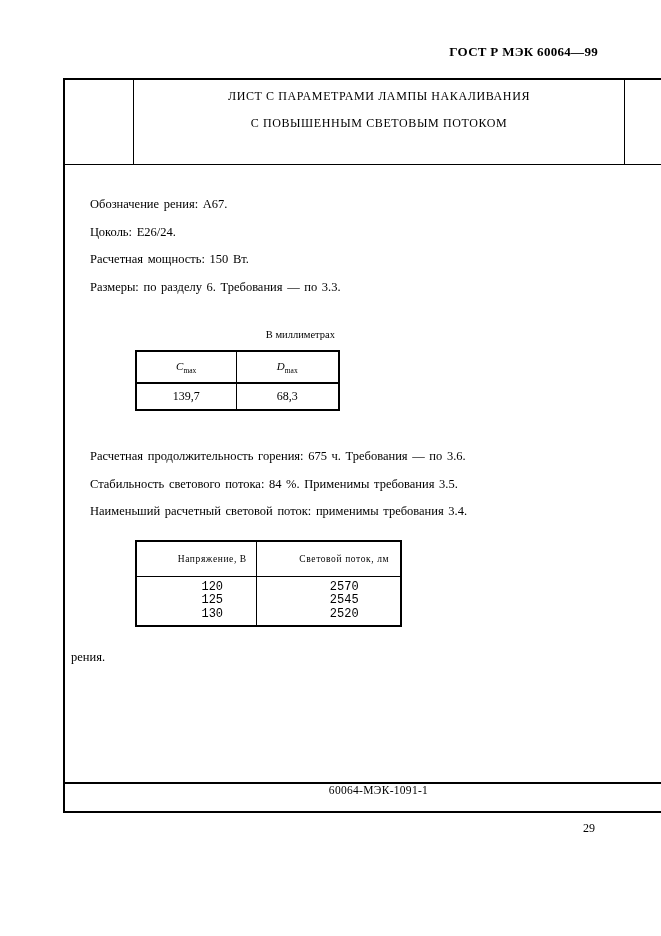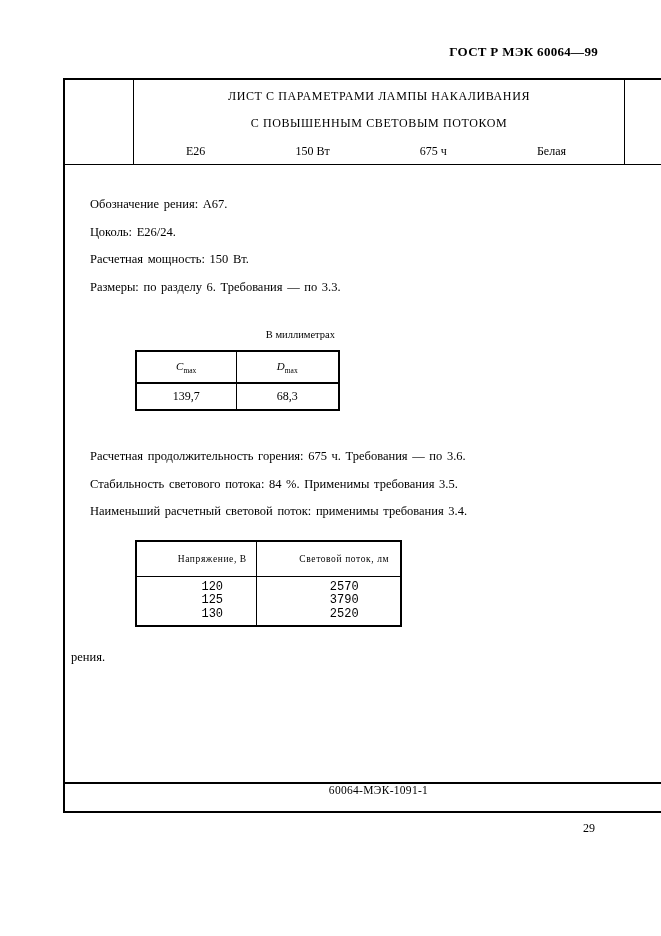--- a/index.html
+++ b/index.html
@@ -106,26 +106,20 @@
 
 <div class="doc-ref">ГОСТ Р МЭК 60064—99</div>
 
 <div class="outer-box">
 
   <div class="hdr-row">
     <div class="hdr-cell-left"></div>
     <div class="hdr-cell-center">
       <div class="hdr-title">ЛИСТ С ПАРАМЕТРАМИ ЛАМПЫ НАКАЛИВАНИЯ</div>
       <div class="hdr-title">С ПОВЫШЕННЫМ СВЕТОВЫМ ПОТОКОМ</div>
-      <div class="hdr-params">
-        <span>Е26</span>
-        <span>150 Вт</span>
-        <span>675 ч</span>
-        <span>Белая</span>
-      </div>
     </div>
     <div class="hdr-cell-right"></div>
   </div>
 
   <div class="specs1">
     <div>Обозначение рения: А67.</div>
     <div>Цоколь: Е26/24.</div>
     <div>Расчетная мощность: 150 Вт.</div>
     <div>Размеры: по разделу 6. Требования — по 3.3.</div>
   </div>
@@ -158,21 +152,21 @@
         <td>Световой поток, лм</td>
       </tr>
       <tr class="val">
         <td class="c1">
           <div class="num-line">120</div>
           <div class="num-line">125</div>
           <div class="num-line">130</div>
         </td>
         <td>
           <div class="num-line">2570</div>
-          <div class="num-line">3790</div>
+          <div class="num-line">2545</div>
           <div class="num-line">2520</div>
         </td>
       </tr>
     </tbody>
   </table>
 
   <div class="note">
     <div class="l2">рения.</div>
   </div>
 

